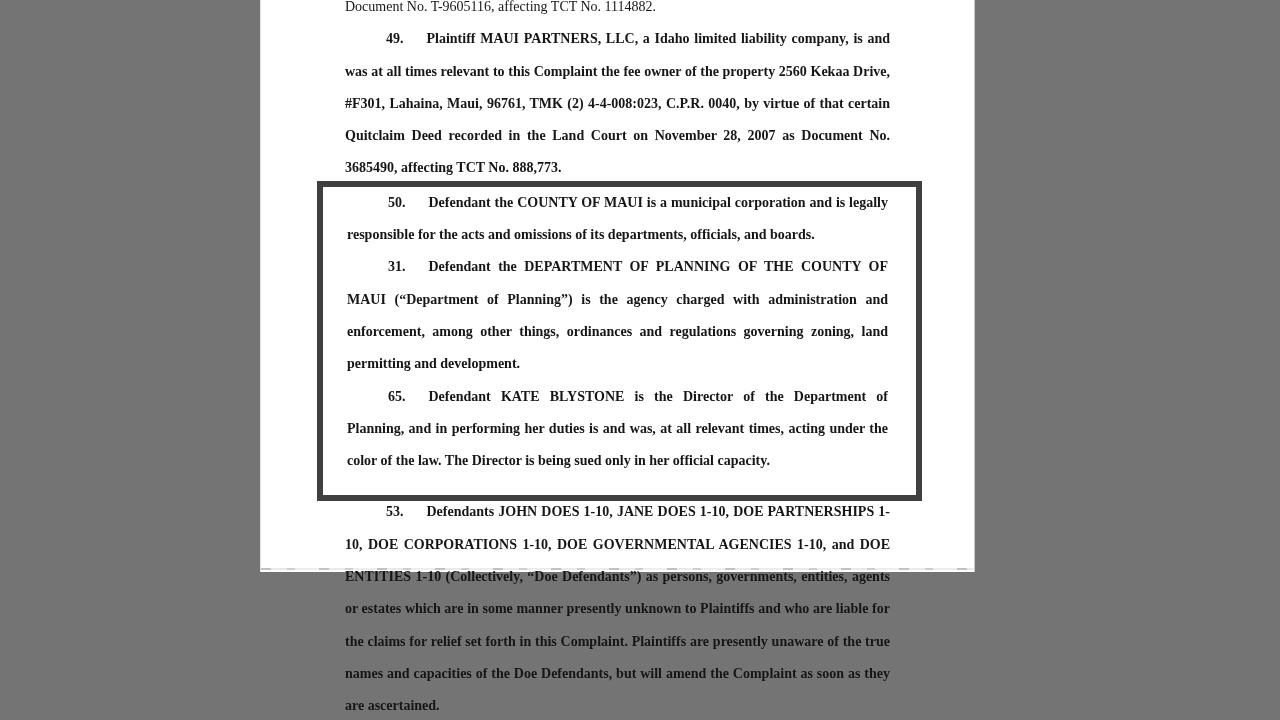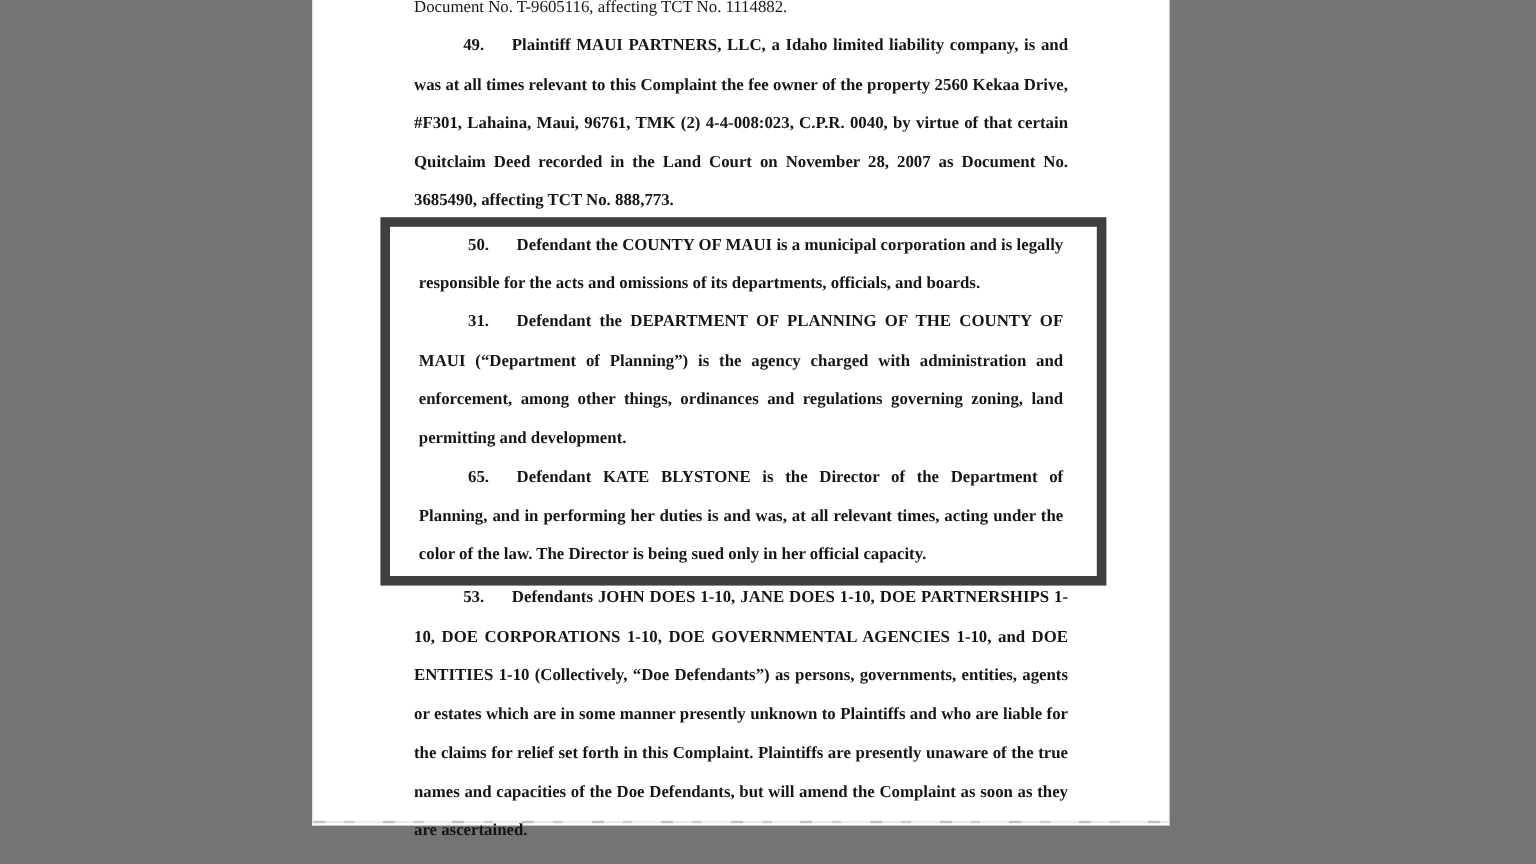--- a/index.html
+++ b/index.html
@@ -14,21 +14,21 @@
   .viewer {
     position: relative;
     width: 1280px;
     height: 720px;
   }
   .page {
     position: absolute;
     left: 260px;
     top: 0;
     width: 715px;
-    height: 688px;
+    height: 572px;
     background: #ffffff;
     box-sizing: border-box;
     border-left: 1px solid #e2e2e2;
     border-right: 1px solid #c9c9c9;
   }
   .doc {
     position: absolute;
     left: 84px;
     right: 84px;
     top: -9px;
@@ -45,23 +45,23 @@
   }
   p.para {
     text-indent: 41px;
     font-weight: bold;
   }
   .tab {
     display: inline-block;
     width: 23px;
   }
   .highlight-group {
-    border: 8px solid #404040;
+    border: 6px solid #404040;
     margin: -4px -32px -5px -28px;
-    padding: 0 28px 1px 24px;
+    padding: 0 28px 18px 24px;
   }
   .page-bottom-edge {
     position: absolute;
     left: 0;
     right: 0;
     bottom: 2px;
     height: 2px;
     opacity: 0.55;
     background:
       repeating-linear-gradient(90deg,

